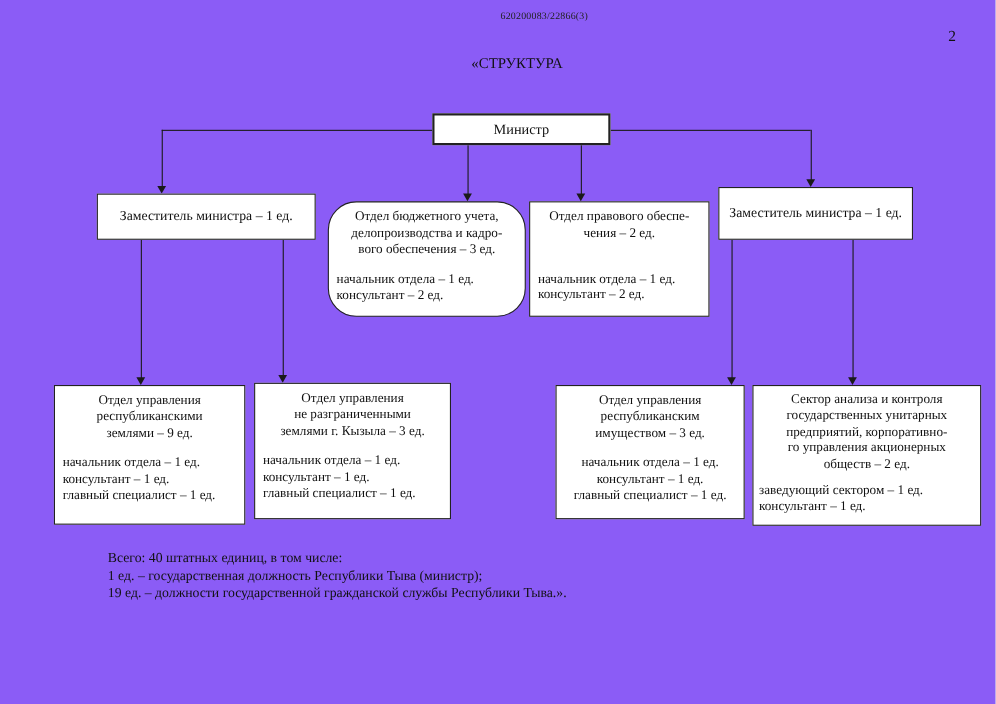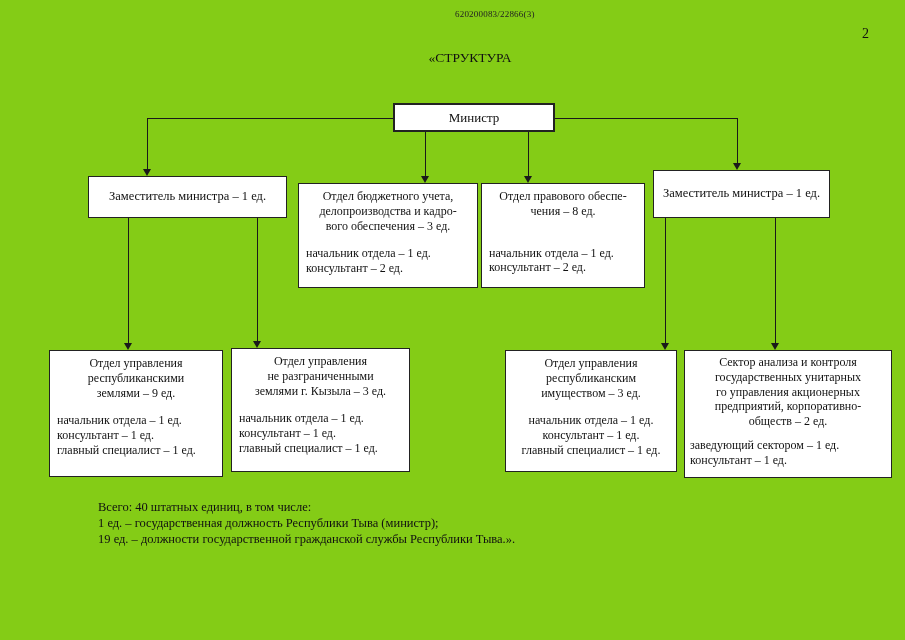--- a/index.html
+++ b/index.html
@@ -1,18 +1,18 @@
 <!DOCTYPE html>
 <html><head>
 <meta charset="utf-8">
 <style>
   html,body { margin:0; padding:0; background:#e8e8e8; }
   .page {
     position:relative; width:905px; height:640px; margin:0 auto;
-    background:#84cc16; color:#111;
+    background:#8b5cf6; color:#111;
     font-family:"Liberation Serif", serif;
     overflow:hidden;
   }
   .doc-number { position:absolute; left:455px; top:9px; font-size:9px; letter-spacing:0.2px; color:#222; }
   .page-number { position:absolute; left:862px; top:26px; font-size:14px; }
   .title { position:absolute; left:120px; top:48px; width:700px; text-align:center; font-size:13.5px; line-height:20px; }
   .box {
     position:absolute; box-sizing:border-box; background:#fff;
     border:1.5px solid #222; font-size:12px; line-height:1.23; text-align:center;
   }
@@ -24,21 +24,21 @@
   .vline { position:absolute; width:1px; background:#1a1a1a; }
   .arrow-down {
     position:absolute; width:0; height:0;
     border-left:4px solid transparent; border-right:4px solid transparent;
     border-top:7px solid #1a1a1a;
   }
   .footer { position:absolute; left:98px; top:499px; font-size:12.5px; line-height:16px; }
 
   #box-minister     { left:393px; top:103px; width:162px; height:29px; border-width:2px; font-size:13px; }
   #box-deputy-left  { left:88px;  top:176px; width:199px; height:42px; font-size:12.5px; }
-  #box-budget       { left:298px; top:183px; width:180px; height:105px; }
+  #box-budget       { left:298px; top:183px; width:180px; height:105px;border-radius:26px; }
   #box-legal        { left:481px; top:183px; width:164px; height:105px; }
   #box-deputy-right { left:653px; top:170px; width:177px; height:48px; font-size:12.5px; }
   #box-rep-lands    { left:49px;  top:350px; width:174px; height:127px; }
   #box-kyzyl-lands  { left:231px; top:348px; width:179px; height:124px; }
   #box-rep-property { left:505px; top:350px; width:172px; height:122px; }
   #box-sector       { left:684px; top:350px; width:208px; height:128px; }
 </style>
 </head>
 <body>
 
@@ -87,21 +87,21 @@
     </div>
     <div class="staff left">
       <div>начальник отдела – 1 ед.</div>
       <div>консультант – 2 ед.</div>
     </div>
   </div>
 
   <div class="box" id="box-legal">
     <div class="heading">
       <div>Отдел правового обеспе-</div>
-      <div>чения – 8 ед.</div>
+      <div>чения – 2 ед.</div>
     </div>
     <div class="staff left" style="margin-top:27px;">
       <div>начальник отдела – 1 ед.</div>
       <div>консультант – 2 ед.</div>
     </div>
   </div>
 
   <div class="box flex-center" id="box-deputy-right">
     <span>Заместитель министра – 1 ед.</span>
   </div>
@@ -142,22 +142,22 @@
       <div>начальник отдела – 1 ед.</div>
       <div>консультант – 1 ед.</div>
       <div>главный специалист – 1 ед.</div>
     </div>
   </div>
 
   <div class="box" id="box-sector">
     <div class="heading" style="padding-top:4px;">
       <div>Сектор анализа и контроля</div>
       <div>государственных унитарных</div>
+      <div>предприятий, корпоративно-</div>
       <div>го управления акционерных</div>
-      <div>предприятий, корпоративно-</div>
       <div>обществ – 2 ед.</div>
     </div>
     <div class="staff left" style="margin-top:9px; padding-left:5px;">
       <div>заведующий сектором – 1 ед.</div>
       <div>консультант – 1 ед.</div>
     </div>
   </div>
 
   <div class="footer">
     <div>Всего: 40 штатных единиц, в том числе:</div>

